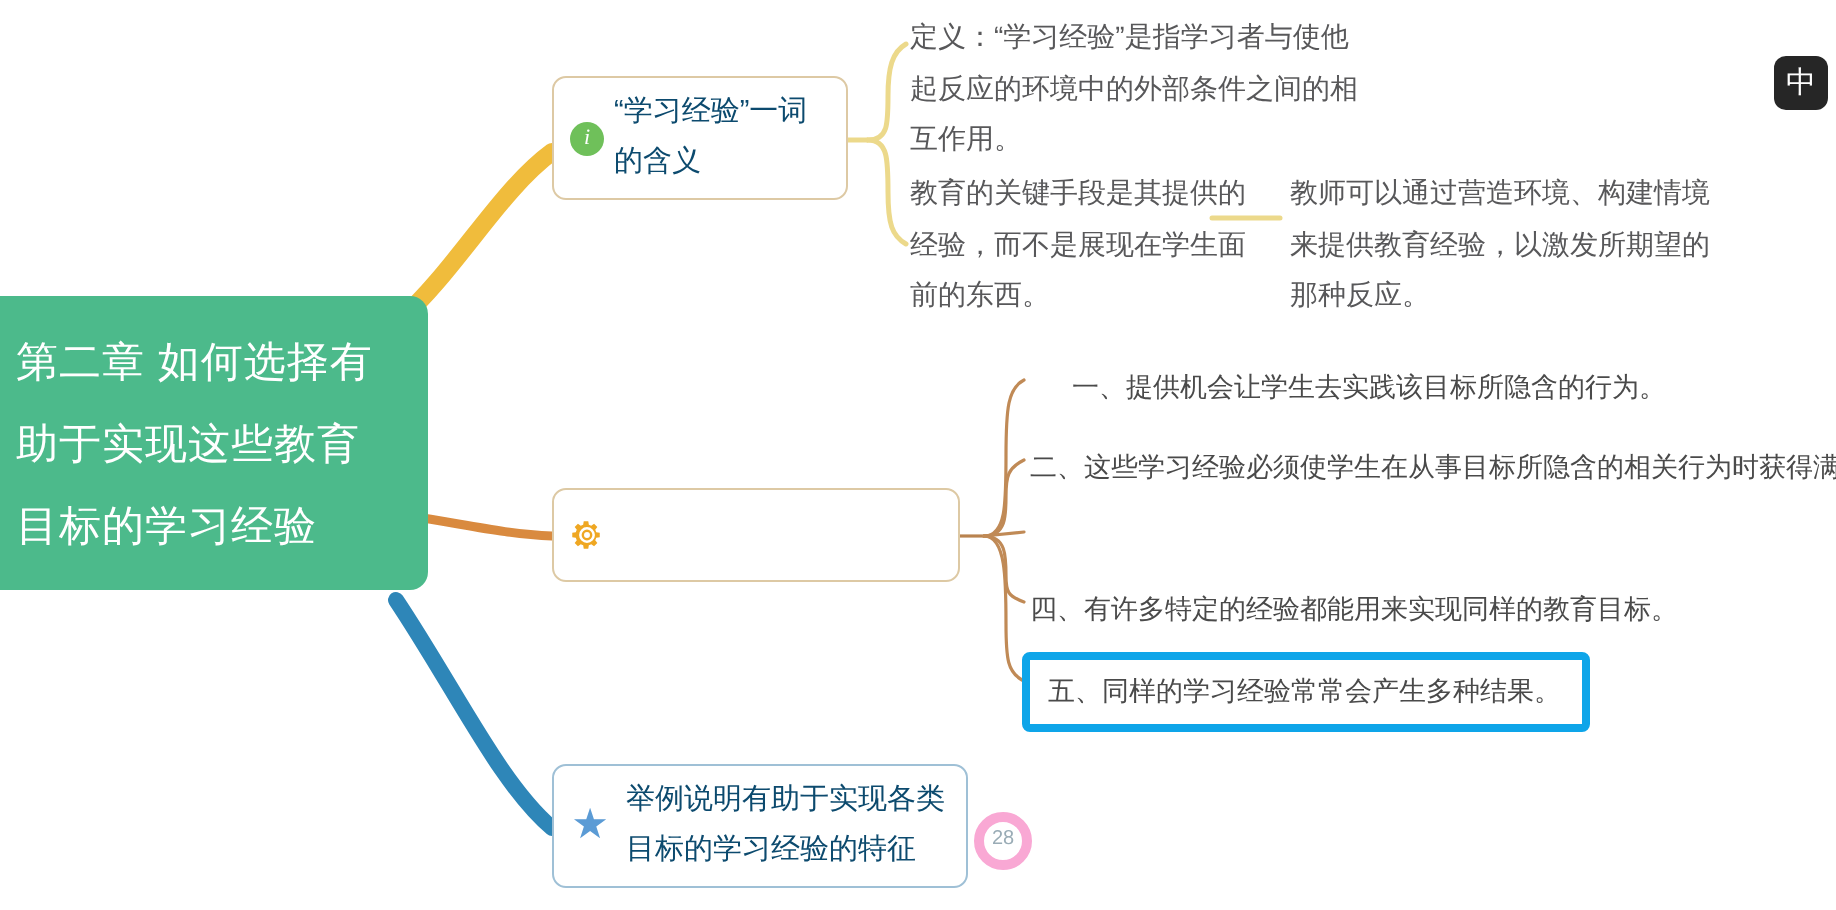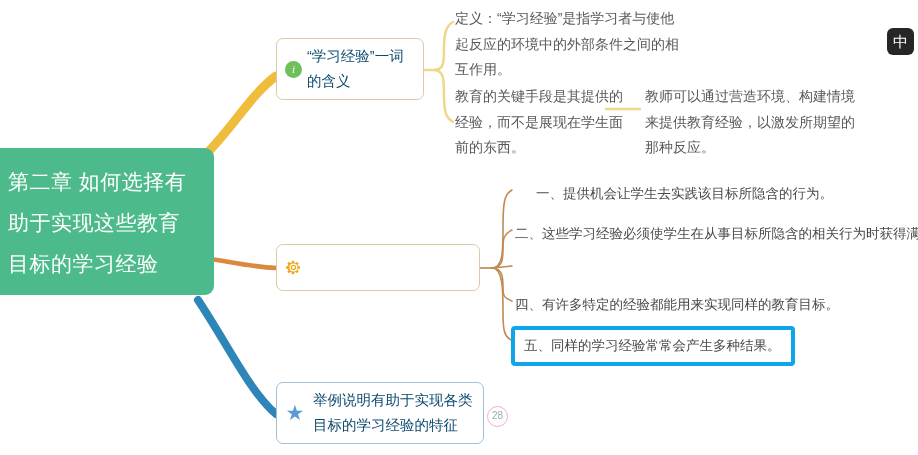--- a/index.html
+++ b/index.html
@@ -162,21 +162,21 @@
     z-index: 4;
   }
 
   
   .page-badge {
     position: absolute;
     left: 487px;
     top: 406px;
     width: 19px;
     height: 19px;
-    border: 1px solid #f9a8d4;
+    border: 5px solid #f9a8d4;
     border-radius: 50%;
     color: #9aacb6;
     font-size: 10px;
     line-height: 18px;
     text-align: center;
     z-index: 4;
   }
   .ime-indicator {
     position: absolute;
     left: 887px;

